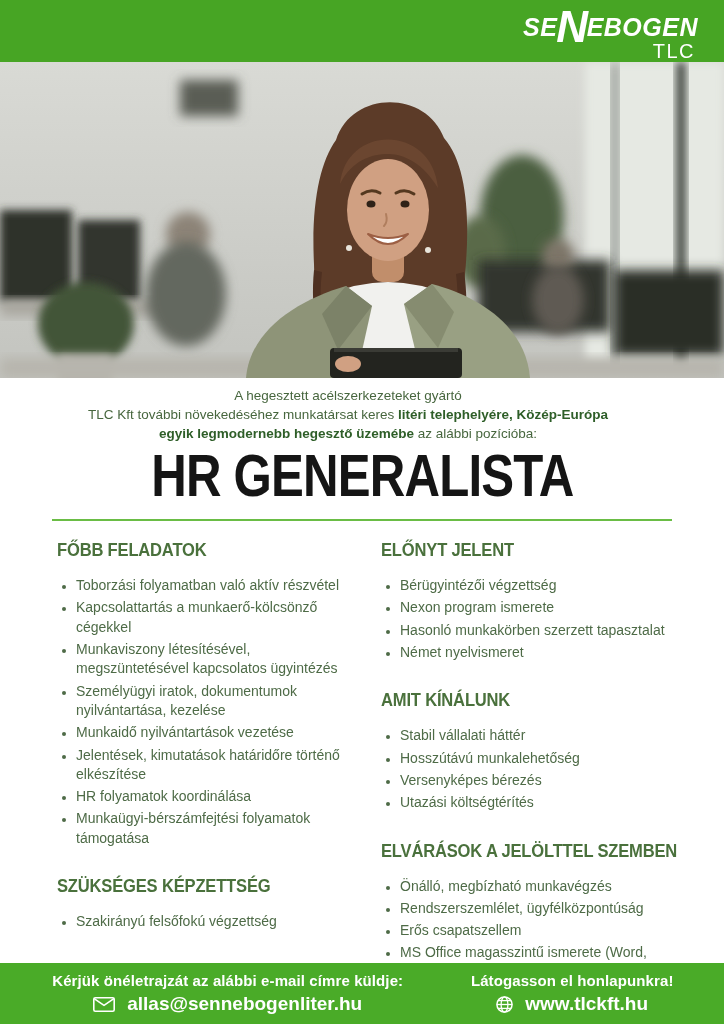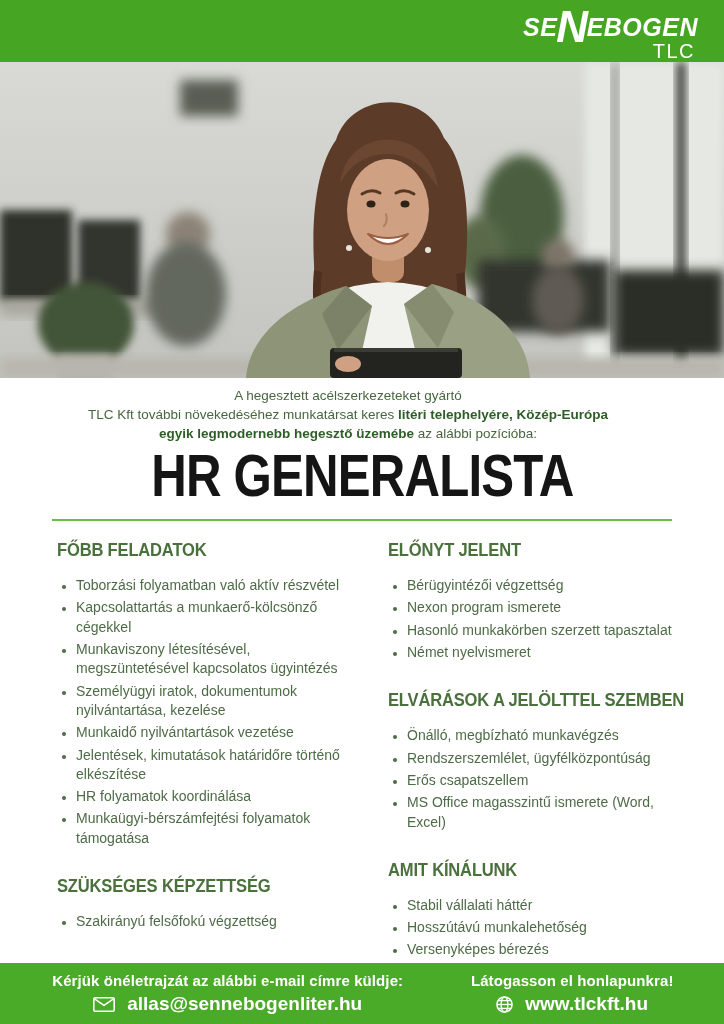--- a/index.html
+++ b/index.html
@@ -49,21 +49,21 @@
   .title .squeeze { display:inline-block; transform:scaleX(0.82); transform-origin:center; white-space:nowrap; }
 
   .divider {
     position:absolute; top:519px; left:52px; width:620px; height:2px;
     background:#6abd45;
   }
 
   
   .content {
     position:absolute; top:540px; left:57px; width:630px;
-    display:flex; gap:27px;
+    display:flex; gap:20px;
   }
   .col-left  { width:304px; }
   .col-right { width:292px; }
   .section { margin-bottom:28px; }
   .section h2 {
     font-size:18px; font-weight:700; color:#4a713c; letter-spacing:-0.2px;
     margin-bottom:15px;
   }
   .section h2 .squeeze { display:inline-block; transform:scaleX(0.92); transform-origin:left center; white-space:nowrap; }
   .section ul { list-style:disc; padding-left:19px; }
@@ -199,36 +199,36 @@
         <h2><span class="squeeze">ELŐNYT JELENT</span></h2>
         <ul>
           <li>Bérügyintézői végzettség</li>
           <li>Nexon program ismerete</li>
           <li>Hasonló munkakörben szerzett tapasztalat</li>
           <li>Német nyelvismeret</li>
         </ul>
       </div>
 
       <div class="section">
+        <h2><span class="squeeze">AMIT KÍNÁLUNK</span></h2>
+        <ul>
+          <li>Stabil vállalati háttér</li>
+          <li>Hosszútávú munkalehetőség</li>
+          <li>Versenyképes bérezés</li>
+          <li>Utazási költségtérítés</li>
+        </ul>
+      </div>
+
+      <div class="section">
         <h2><span class="squeeze">ELVÁRÁSOK A JELÖLTTEL SZEMBEN</span></h2>
         <ul>
           <li>Önálló, megbízható munkavégzés</li>
           <li>Rendszerszemlélet, ügyfélközpontúság</li>
           <li>Erős csapatszellem</li>
           <li>MS Office magasszintű ismerete (Word, Excel)</li>
-        </ul>
-      </div>
-
-      <div class="section">
-        <h2><span class="squeeze">AMIT KÍNÁLUNK</span></h2>
-        <ul>
-          <li>Stabil vállalati háttér</li>
-          <li>Hosszútávú munkalehetőség</li>
-          <li>Versenyképes bérezés</li>
-          <li>Utazási költségtérítés</li>
         </ul>
       </div>
 
     </div>
   </div>
 
   <div class="footer">
     <div class="footer-left">
       <div class="footer-title">Kérjük önéletrajzát az alábbi e-mail címre küldje:</div>
       <div class="contact-row">

